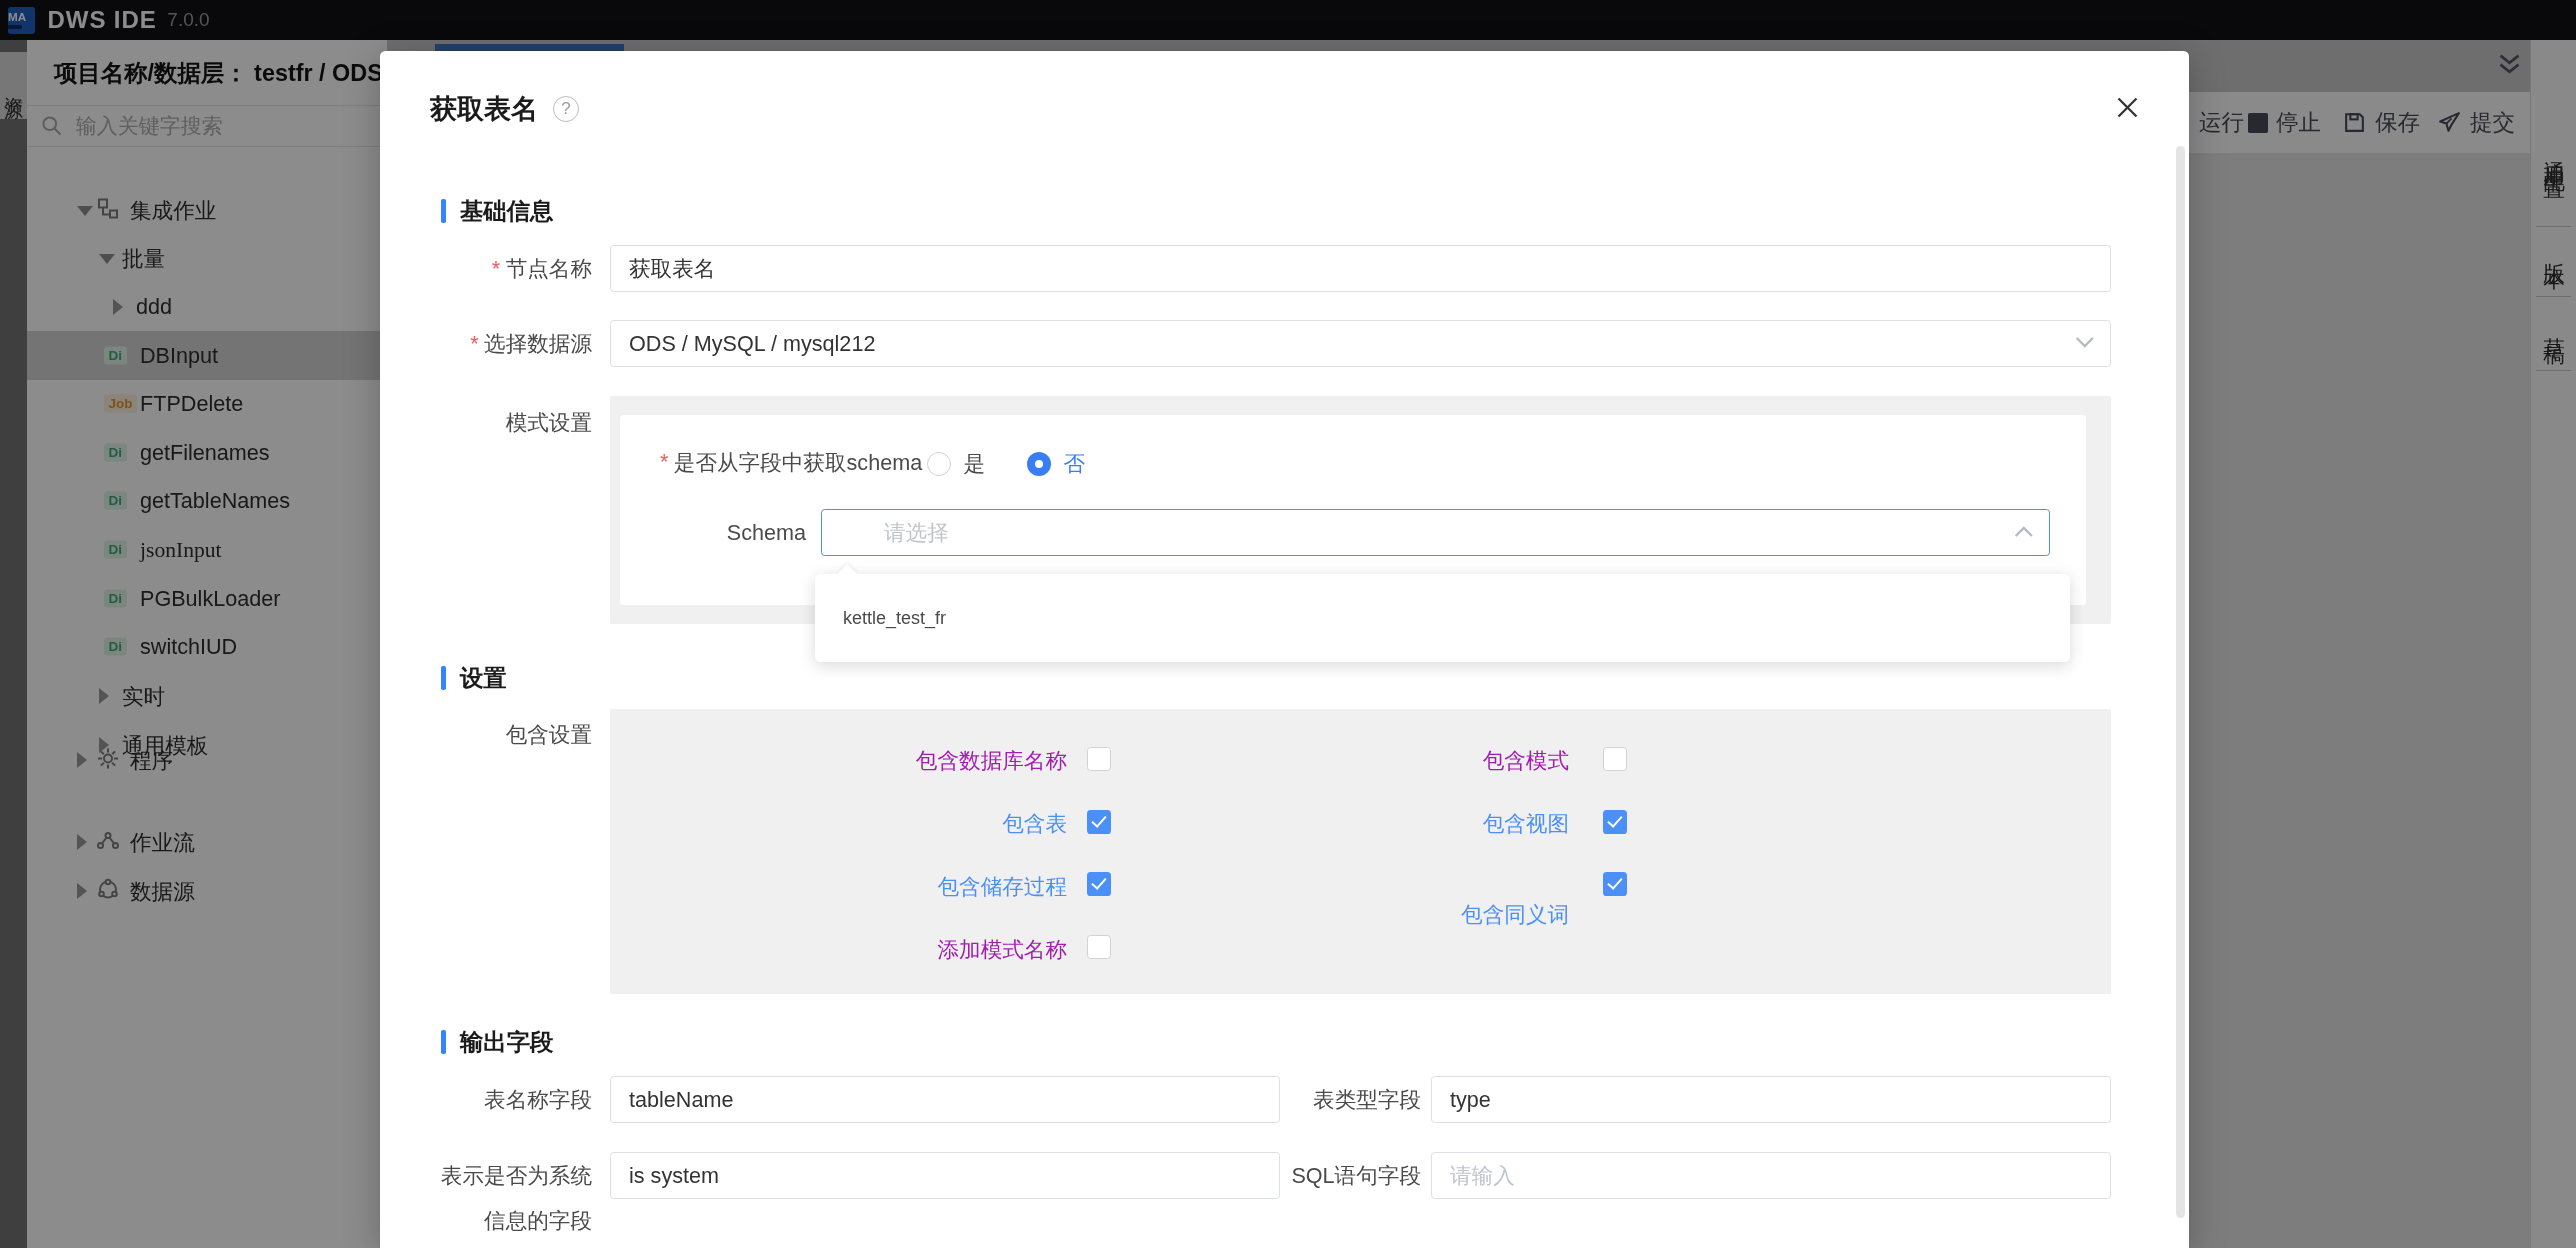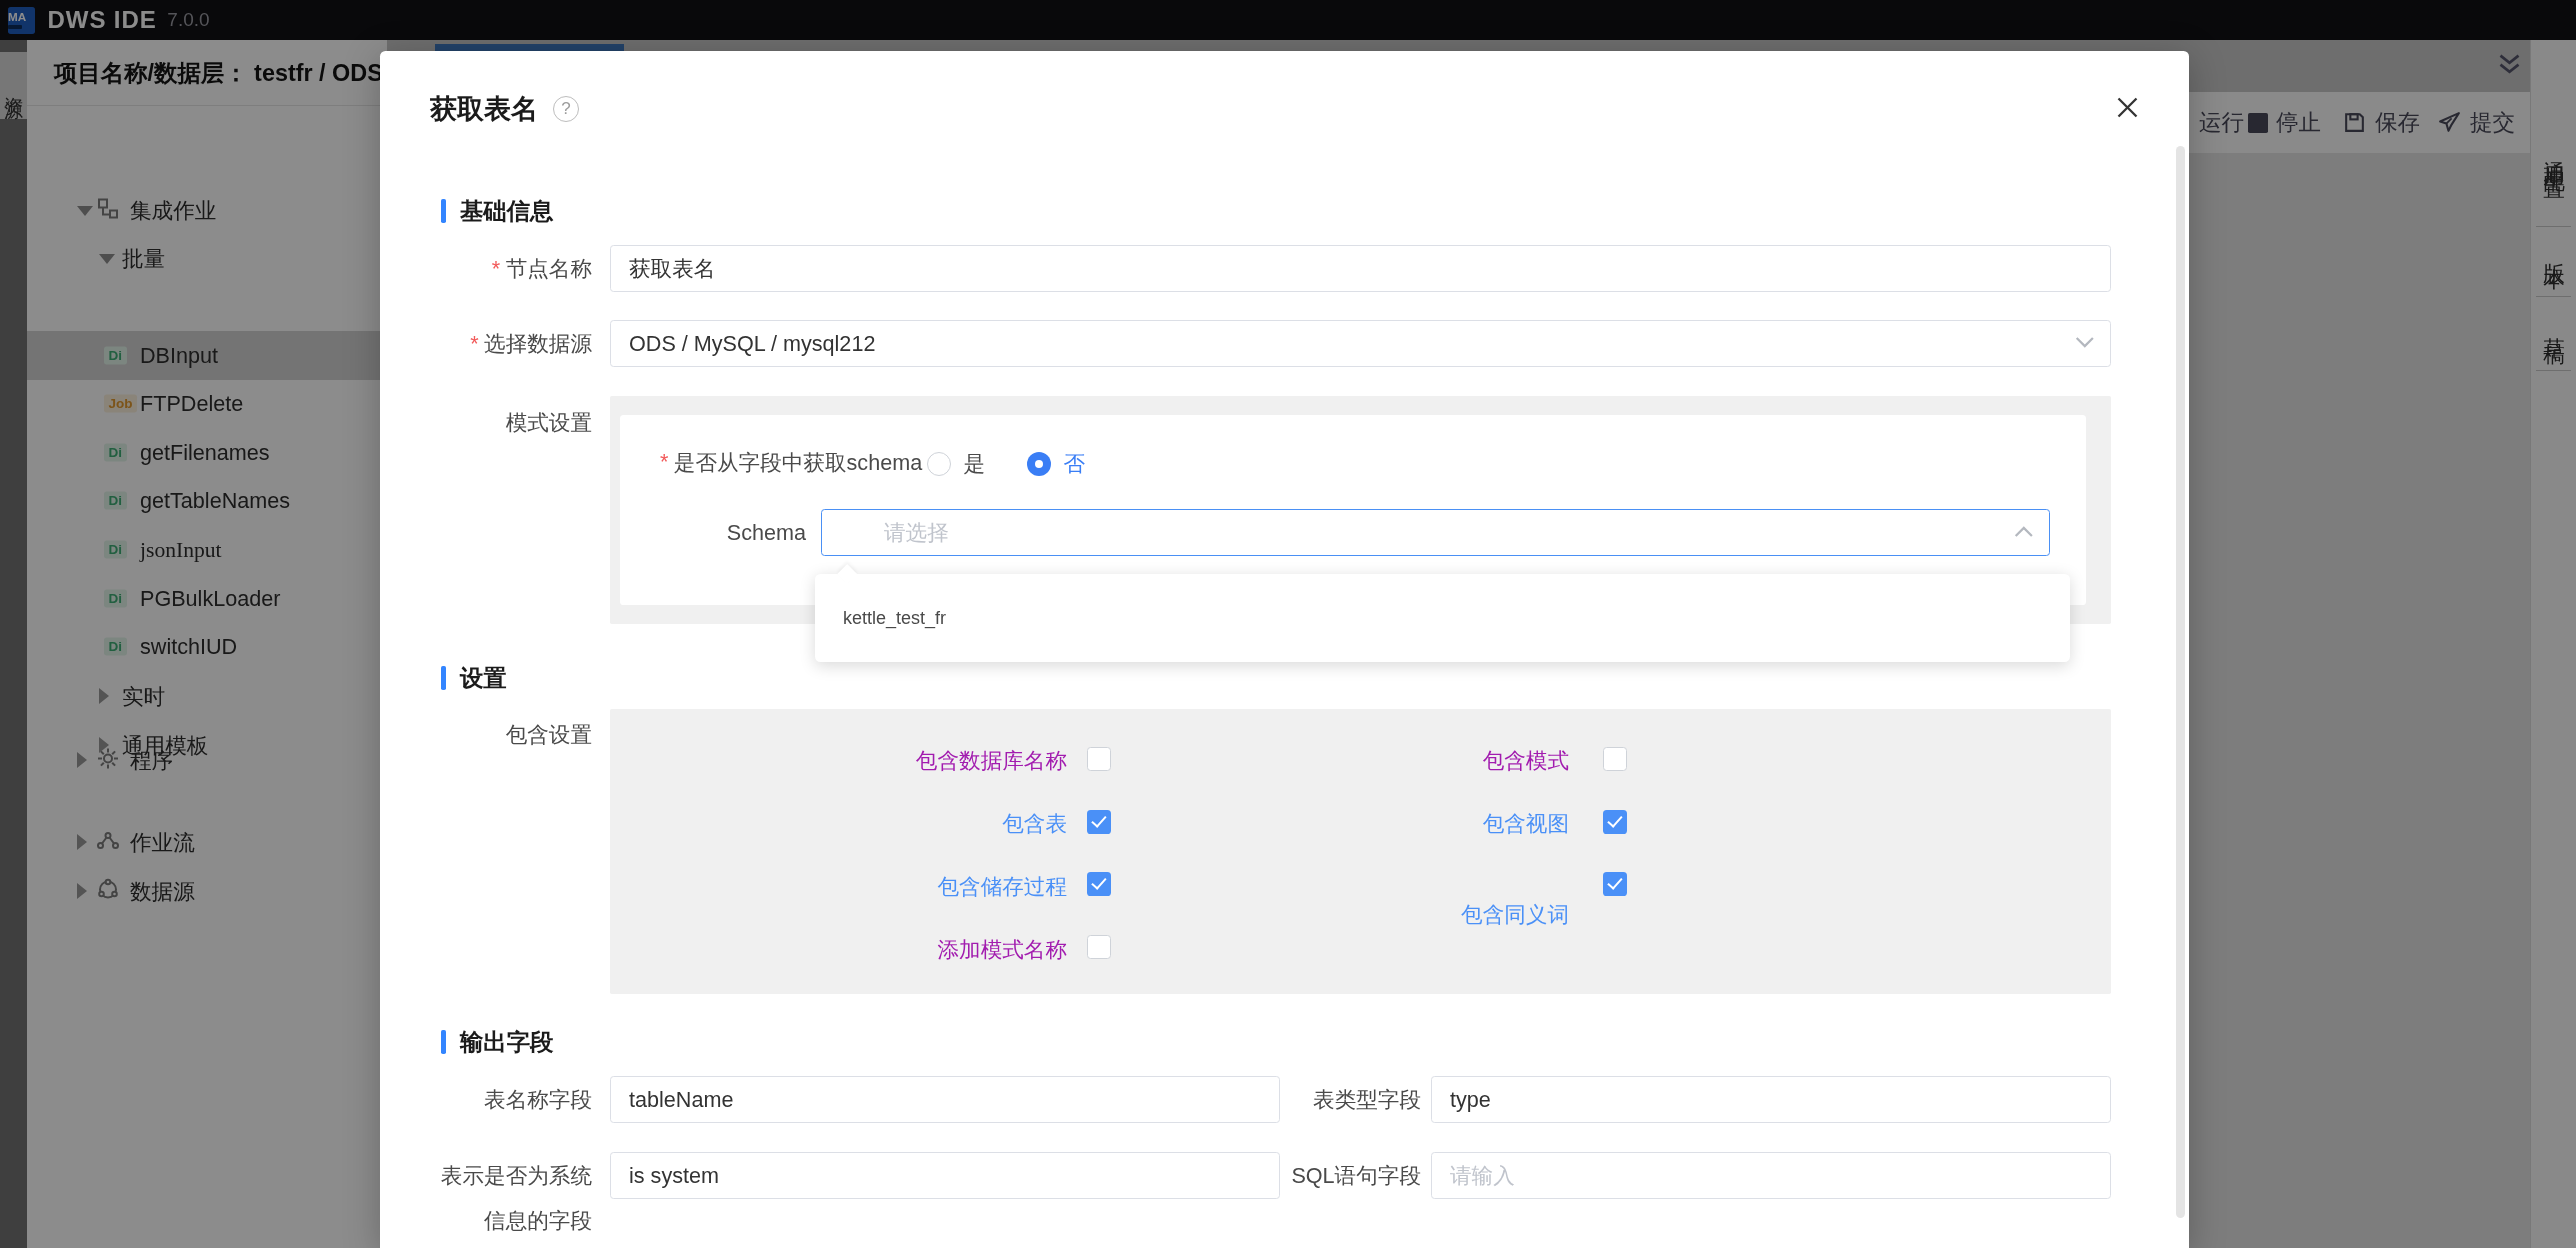--- a/index.html
+++ b/index.html
@@ -109,33 +109,44 @@
 </div>
 
 <div class="left-rail">
   <div class="rail-tab">资源</div>
 </div>
 
 <div class="sidebar">
   <div class="side-header">
     <span>项目名称/数据层： testfr / ODS</span>
   </div>
+  <div class="side-search">
+    <svg width="23.4" height="23.4" viewBox="0 0 24 24">
+      <circle cx="10" cy="10" r="6.5" fill="none" stroke="#a8a8a8" stroke-width="2"></circle>
+      <line x1="15" y1="15" x2="21" y2="21" stroke="#a8a8a8" stroke-width="2"></line>
+    </svg>
+    <input placeholder="输入关键字搜索" style="">
+  </div>
   <div class="tree" id="tree">
       <div class="tree-row" style="top: 40px;">
         <span class="caret down" style="left: 50px;"></span>
         <span class="tree-ico" style="left: 69px;"><svg width="24" height="24" viewBox="0 0 24 24">
             <rect x="3" y="3" width="8" height="8" fill="none" stroke="#7d7d7d" stroke-width="2"></rect>
             <rect x="14" y="14" width="7" height="7" fill="none" stroke="#7d7d7d" stroke-width="2"></rect>
             <path d="M7 11 V18 H14" fill="none" stroke="#7d7d7d" stroke-width="2"></path>
           </svg></span>
         <span class="lbl" style="left: 103px;">集成作业</span>
       </div>
       <div class="tree-row" style="top: 88px;">
         <span class="caret down" style="left: 72px;"></span>
         <span class="lbl" style="left: 95px;">批量</span>
+      </div>
+      <div class="tree-row" style="top: 137px;">
+        <span class="caret right" style="left: 86px;"></span>
+        <span class="lbl" style="left: 109px;">ddd</span>
       </div>
       <div class="tree-row selected" style="top: 186px;">
         <span class="badge badge-di" style="left: 77px;">Di</span>
         <span class="lbl" style="left: 113px;">DBInput</span>
       </div>
       <div class="tree-row" style="top: 234px;">
         <span class="badge badge-job" style="left: 77px;">Job</span>
         <span class="lbl" style="left: 113px;">FTPDelete</span>
       </div>
       <div class="tree-row" style="top: 283px;">

